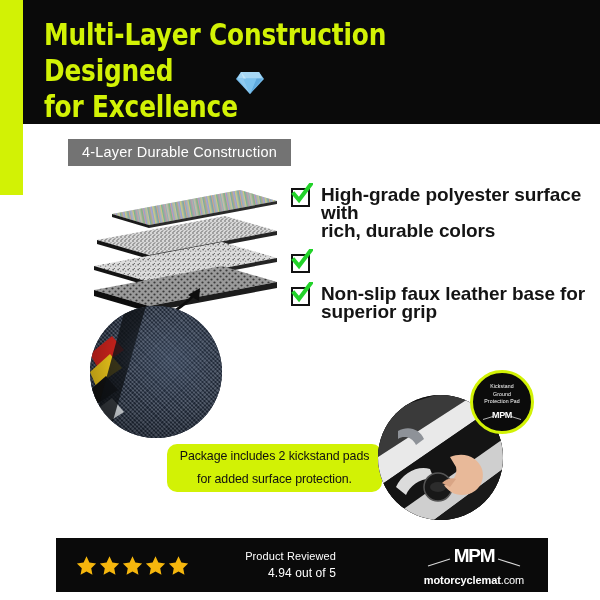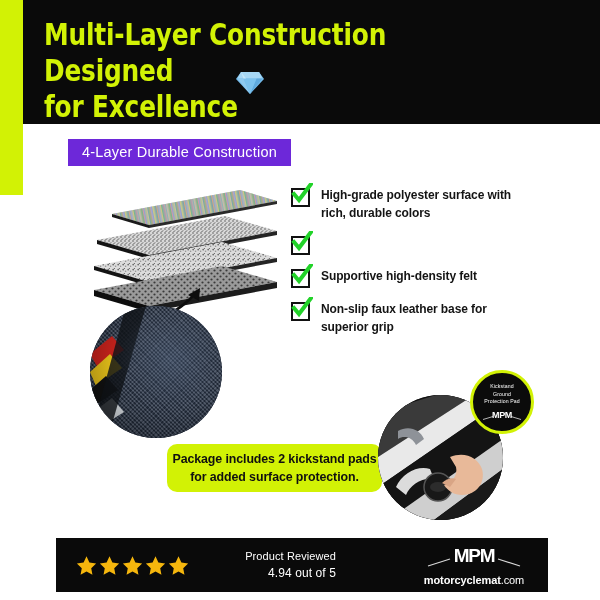--- a/index.html
+++ b/index.html
@@ -47,21 +47,21 @@
     position: absolute;
     left: 235px; top: 70px;
     width: 30px; height: 26px;
   }
 
   
   #subtitle-pill {
     position: absolute;
     left: 68px; top: 139px;
     padding: 5px 14px 6px 14px;
-    background: #6d28d9;
+    background: #737373;
     color: #ffffff;
     font-size: 14.5px;
     font-weight: 400;
     letter-spacing: 0.2px;
     white-space: nowrap;
     text-align: right;
   }
 
   
   #layer-stack {
@@ -90,21 +90,21 @@
     margin-top: 2px;
   }
   .check-mark {
     position: absolute;
     left: -2px; top: -7px;
     width: 22px; height: 22px;
   }
   .feature-text {
     margin-left: 11px;
     color: #141414;
-    font-size: 12px;
+    font-size: 19px;
     font-weight: bold;
     line-height: 18px;
     letter-spacing: -0.1px;
     white-space: pre-line;
   }
 
   
   #product-photo {
     position: absolute;
     left: 90px; top: 306px;
@@ -139,22 +139,22 @@
     background: #d2f205;
     border-radius: 10px;
     display: flex;
     align-items: center;
     justify-content: center;
     text-align: center;
   }
   #callout-text {
     color: #101010;
     font-size: 12.4px;
-    font-weight: bold;
-    line-height: 18px;
+    font-weight: normal;
+    line-height: 23px;
     letter-spacing: -0.1px;
     white-space: pre-line;
   }
 
   
   #kickstand-photo {
     position: absolute;
     left: 378px; top: 395px;
     width: 125px; height: 125px;
     border-radius: 50%;
@@ -333,28 +333,20 @@
   </div>
 
   <div class="feature-row">
     <span class="check-box">
       <svg class="check-mark" viewBox="0 0 22 22">
         <path d="M3,11 L8,17 L20,1" stroke="#22d329" stroke-width="4" fill="none" stroke-linecap="square"></path>
       </svg>
     </span>
   </div>
 
-  <div class="feature-row">
-    <span class="check-box">
-      <svg class="check-mark" viewBox="0 0 22 22">
-        <path d="M3,11 L8,17 L20,1" stroke="#22d329" stroke-width="4" fill="none" stroke-linecap="square"></path>
-      </svg>
-    </span>
-    <span class="feature-text">Supportive high-density felt</span>
-  </div>
 
   <div class="feature-row" style="">
     <span class="check-box">
       <svg class="check-mark" viewBox="0 0 22 22">
         <path d="M3,11 L8,17 L20,1" stroke="#22d329" stroke-width="4" fill="none" stroke-linecap="square"></path>
       </svg>
     </span>
     <span class="feature-text">Non-slip faux leather base for
 superior grip</span>
   </div>

